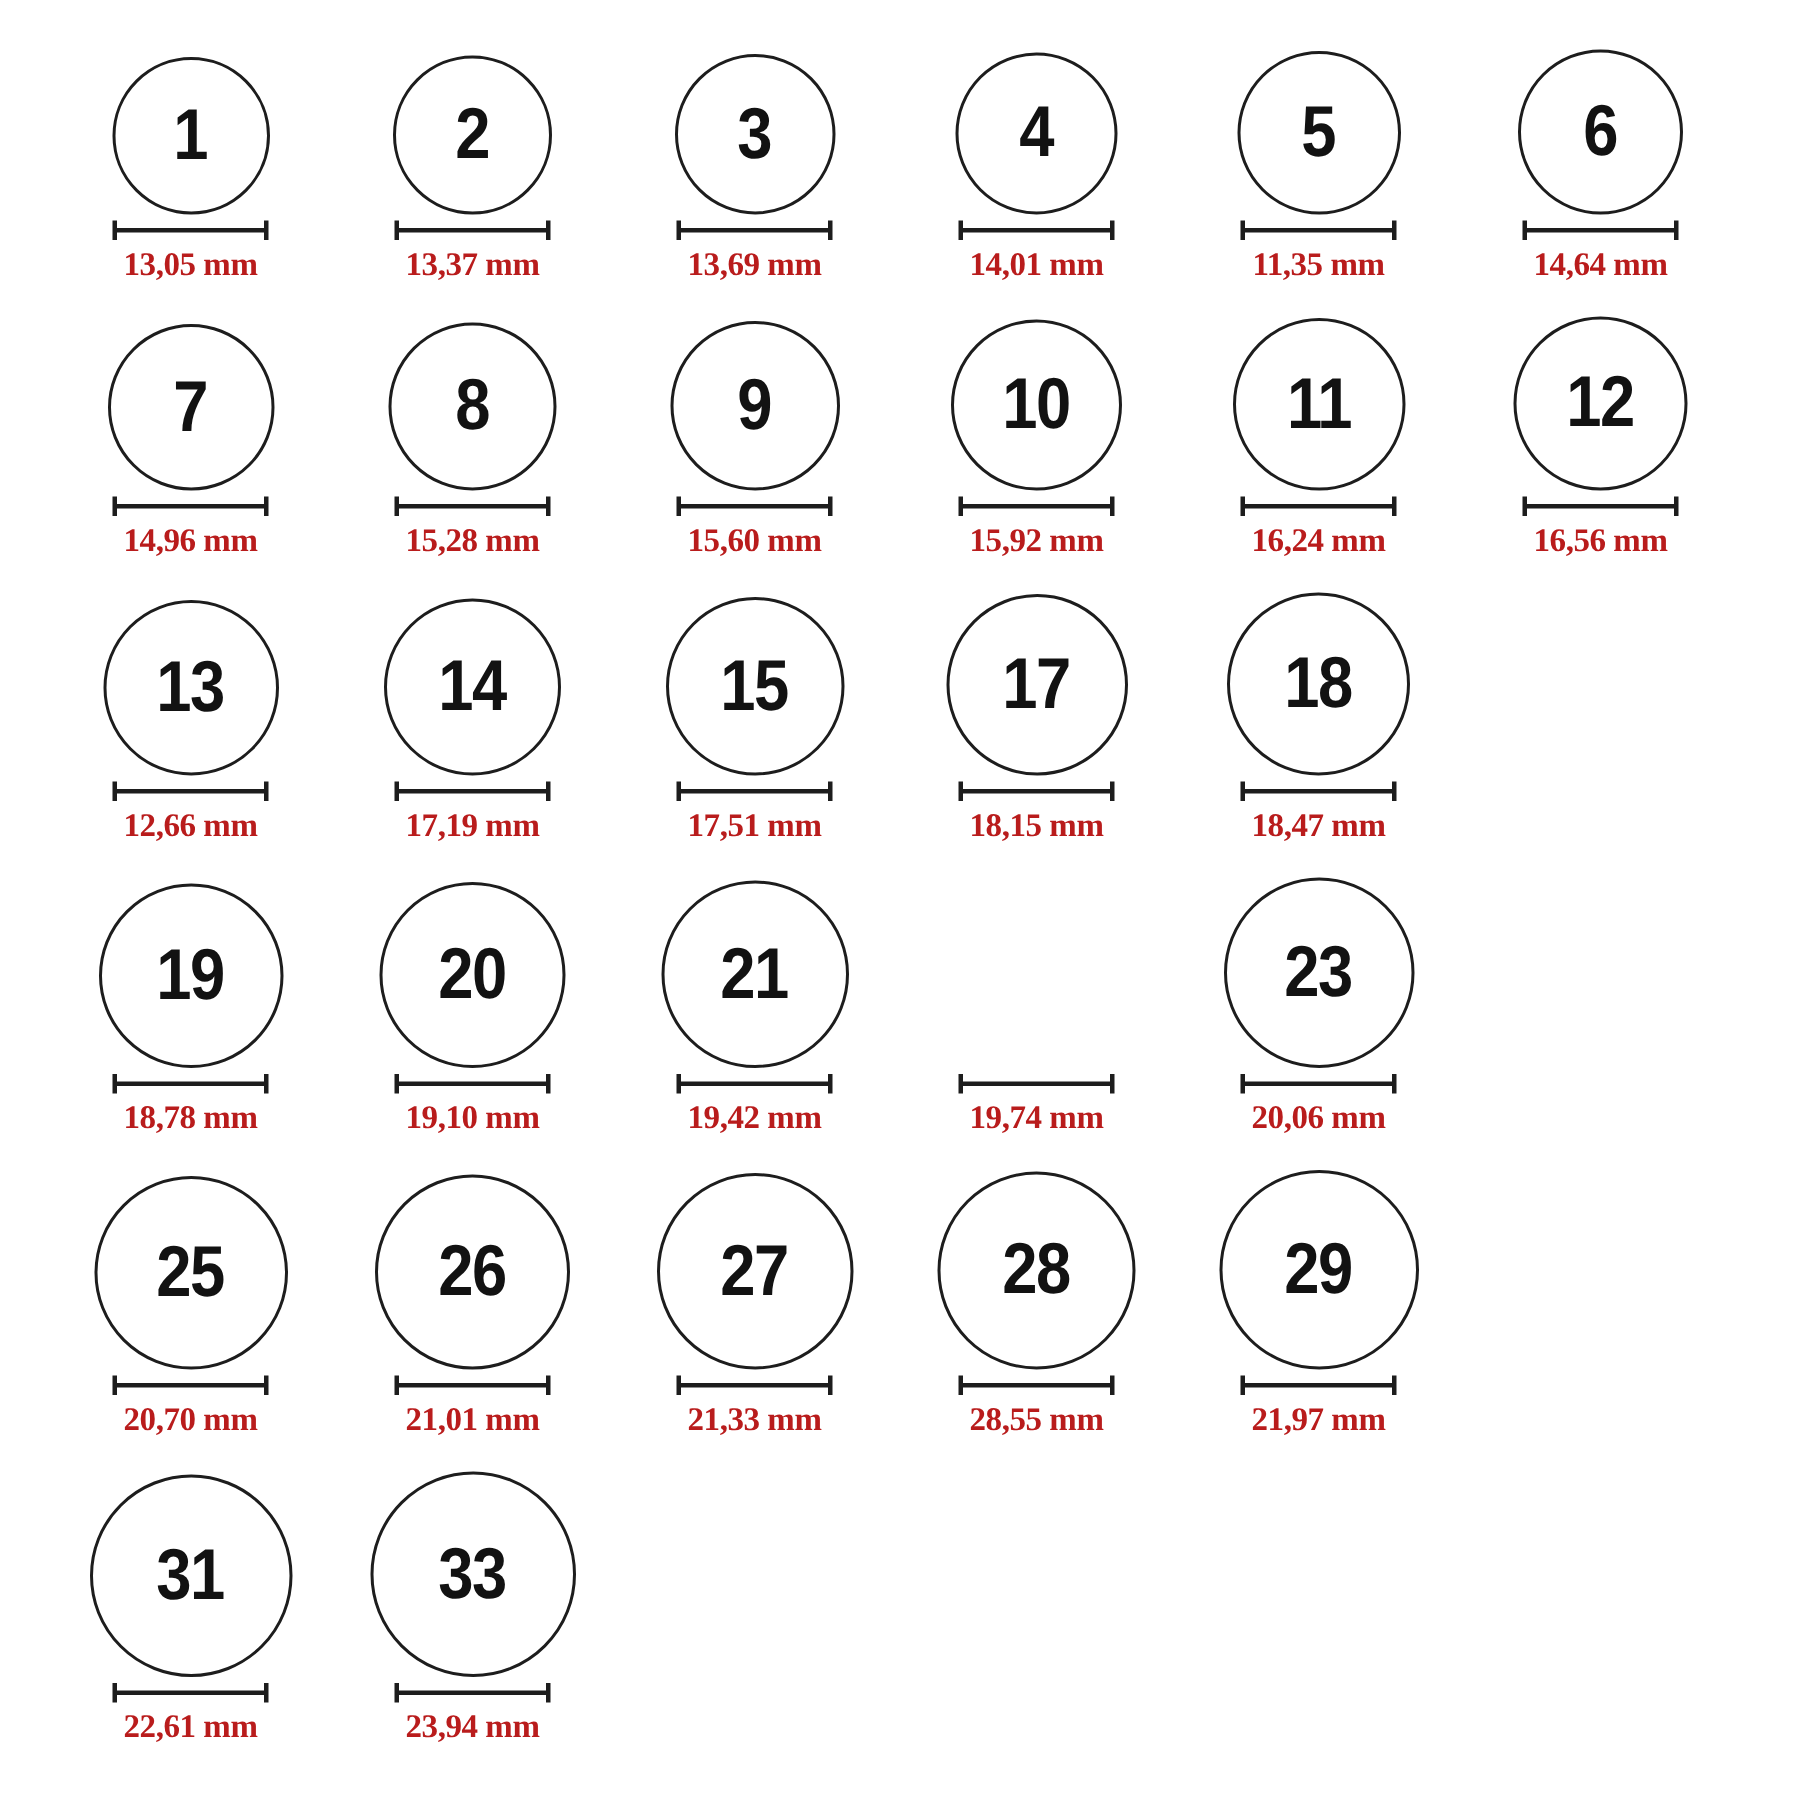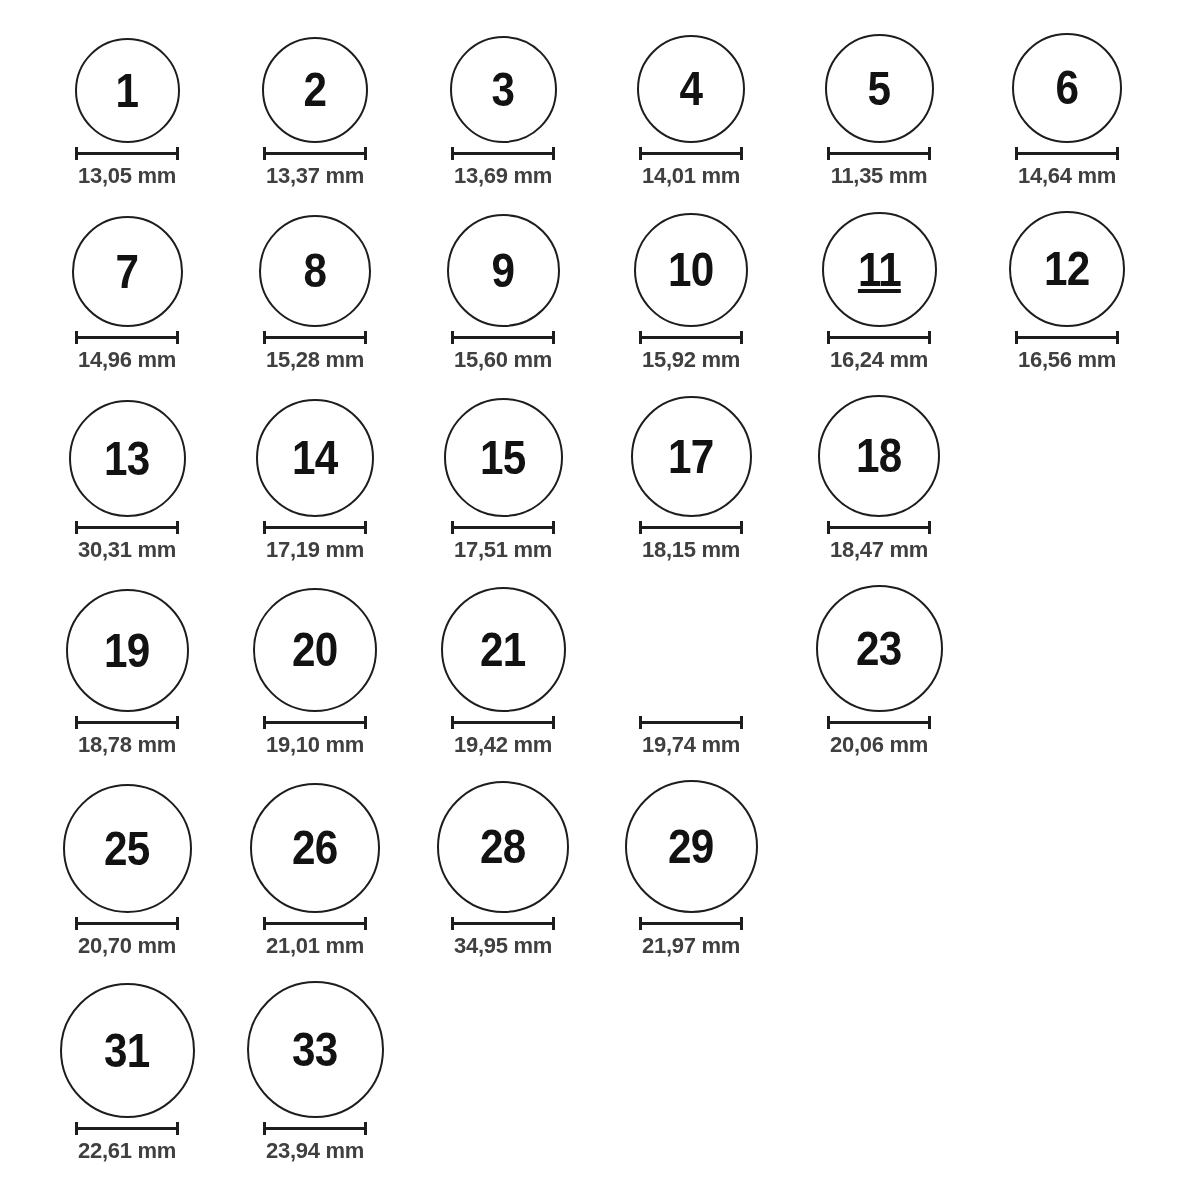--- a/index.html
+++ b/index.html
@@ -61,23 +61,24 @@
     flex: 1;
     height: 2.5px;
     background: #1d1d1d;
   }
   .label {
     margin-top: 3px;
     height: 26px;
     line-height: 26px;
     font-size: 22px;
     font-weight: bold;
-    color: #404040;
+    color: #b91c1c;
     letter-spacing: -0.3px;
     white-space: nowrap;
+    font-family: Liberation Serif, serif;
   }
 </style>
 </head>
 <body>
 
 <div class="chart" id="chart">
     <div class="row">
       <div class="cell">
     <div class="circle" style="width: 105px; height: 105px;">
       <span class="num">1</span>
@@ -184,21 +185,21 @@
       <span class="num">10</span>
     </div>
     <div class="measure">
       <span class="tick"></span>
       <span class="bar"></span>
       <span class="tick"></span>
     </div>
     <div class="label">15,92 mm</div>
   </div>
       <div class="cell">
-    <div class="circle" style="width: 115px; height: 115px; text-decoration: underline;">
+    <div class="circle" style="width: 115px; height: 115px;">
       <span class="num">11</span>
     </div>
     <div class="measure">
       <span class="tick"></span>
       <span class="bar"></span>
       <span class="tick"></span>
     </div>
     <div class="label">16,24 mm</div>
   </div>
       <div class="cell">
@@ -216,21 +217,21 @@
     <div class="row">
       <div class="cell">
     <div class="circle" style="width: 117px; height: 117px;">
       <span class="num">13</span>
     </div>
     <div class="measure">
       <span class="tick"></span>
       <span class="bar"></span>
       <span class="tick"></span>
     </div>
-    <div class="label">30,31 mm</div>
+    <div class="label">12,66 mm</div>
   </div>
       <div class="cell">
     <div class="circle" style="width: 118px; height: 118px;">
       <span class="num">14</span>
     </div>
     <div class="measure">
       <span class="tick"></span>
       <span class="bar"></span>
       <span class="tick"></span>
     </div>
@@ -341,29 +342,40 @@
       <span class="num">26</span>
     </div>
     <div class="measure">
       <span class="tick"></span>
       <span class="bar"></span>
       <span class="tick"></span>
     </div>
     <div class="label">21,01 mm</div>
   </div>
       <div class="cell">
+    <div class="circle" style="width: 131px; height: 131px;">
+      <span class="num">27</span>
+    </div>
+    <div class="measure">
+      <span class="tick"></span>
+      <span class="bar"></span>
+      <span class="tick"></span>
+    </div>
+    <div class="label">21,33 mm</div>
+  </div>
+      <div class="cell">
     <div class="circle" style="width: 132px; height: 132px;">
       <span class="num">28</span>
     </div>
     <div class="measure">
       <span class="tick"></span>
       <span class="bar"></span>
       <span class="tick"></span>
     </div>
-    <div class="label">34,95 mm</div>
+    <div class="label">28,55 mm</div>
   </div>
       <div class="cell">
     <div class="circle" style="width: 133px; height: 133px;">
       <span class="num">29</span>
     </div>
     <div class="measure">
       <span class="tick"></span>
       <span class="bar"></span>
       <span class="tick"></span>
     </div>

